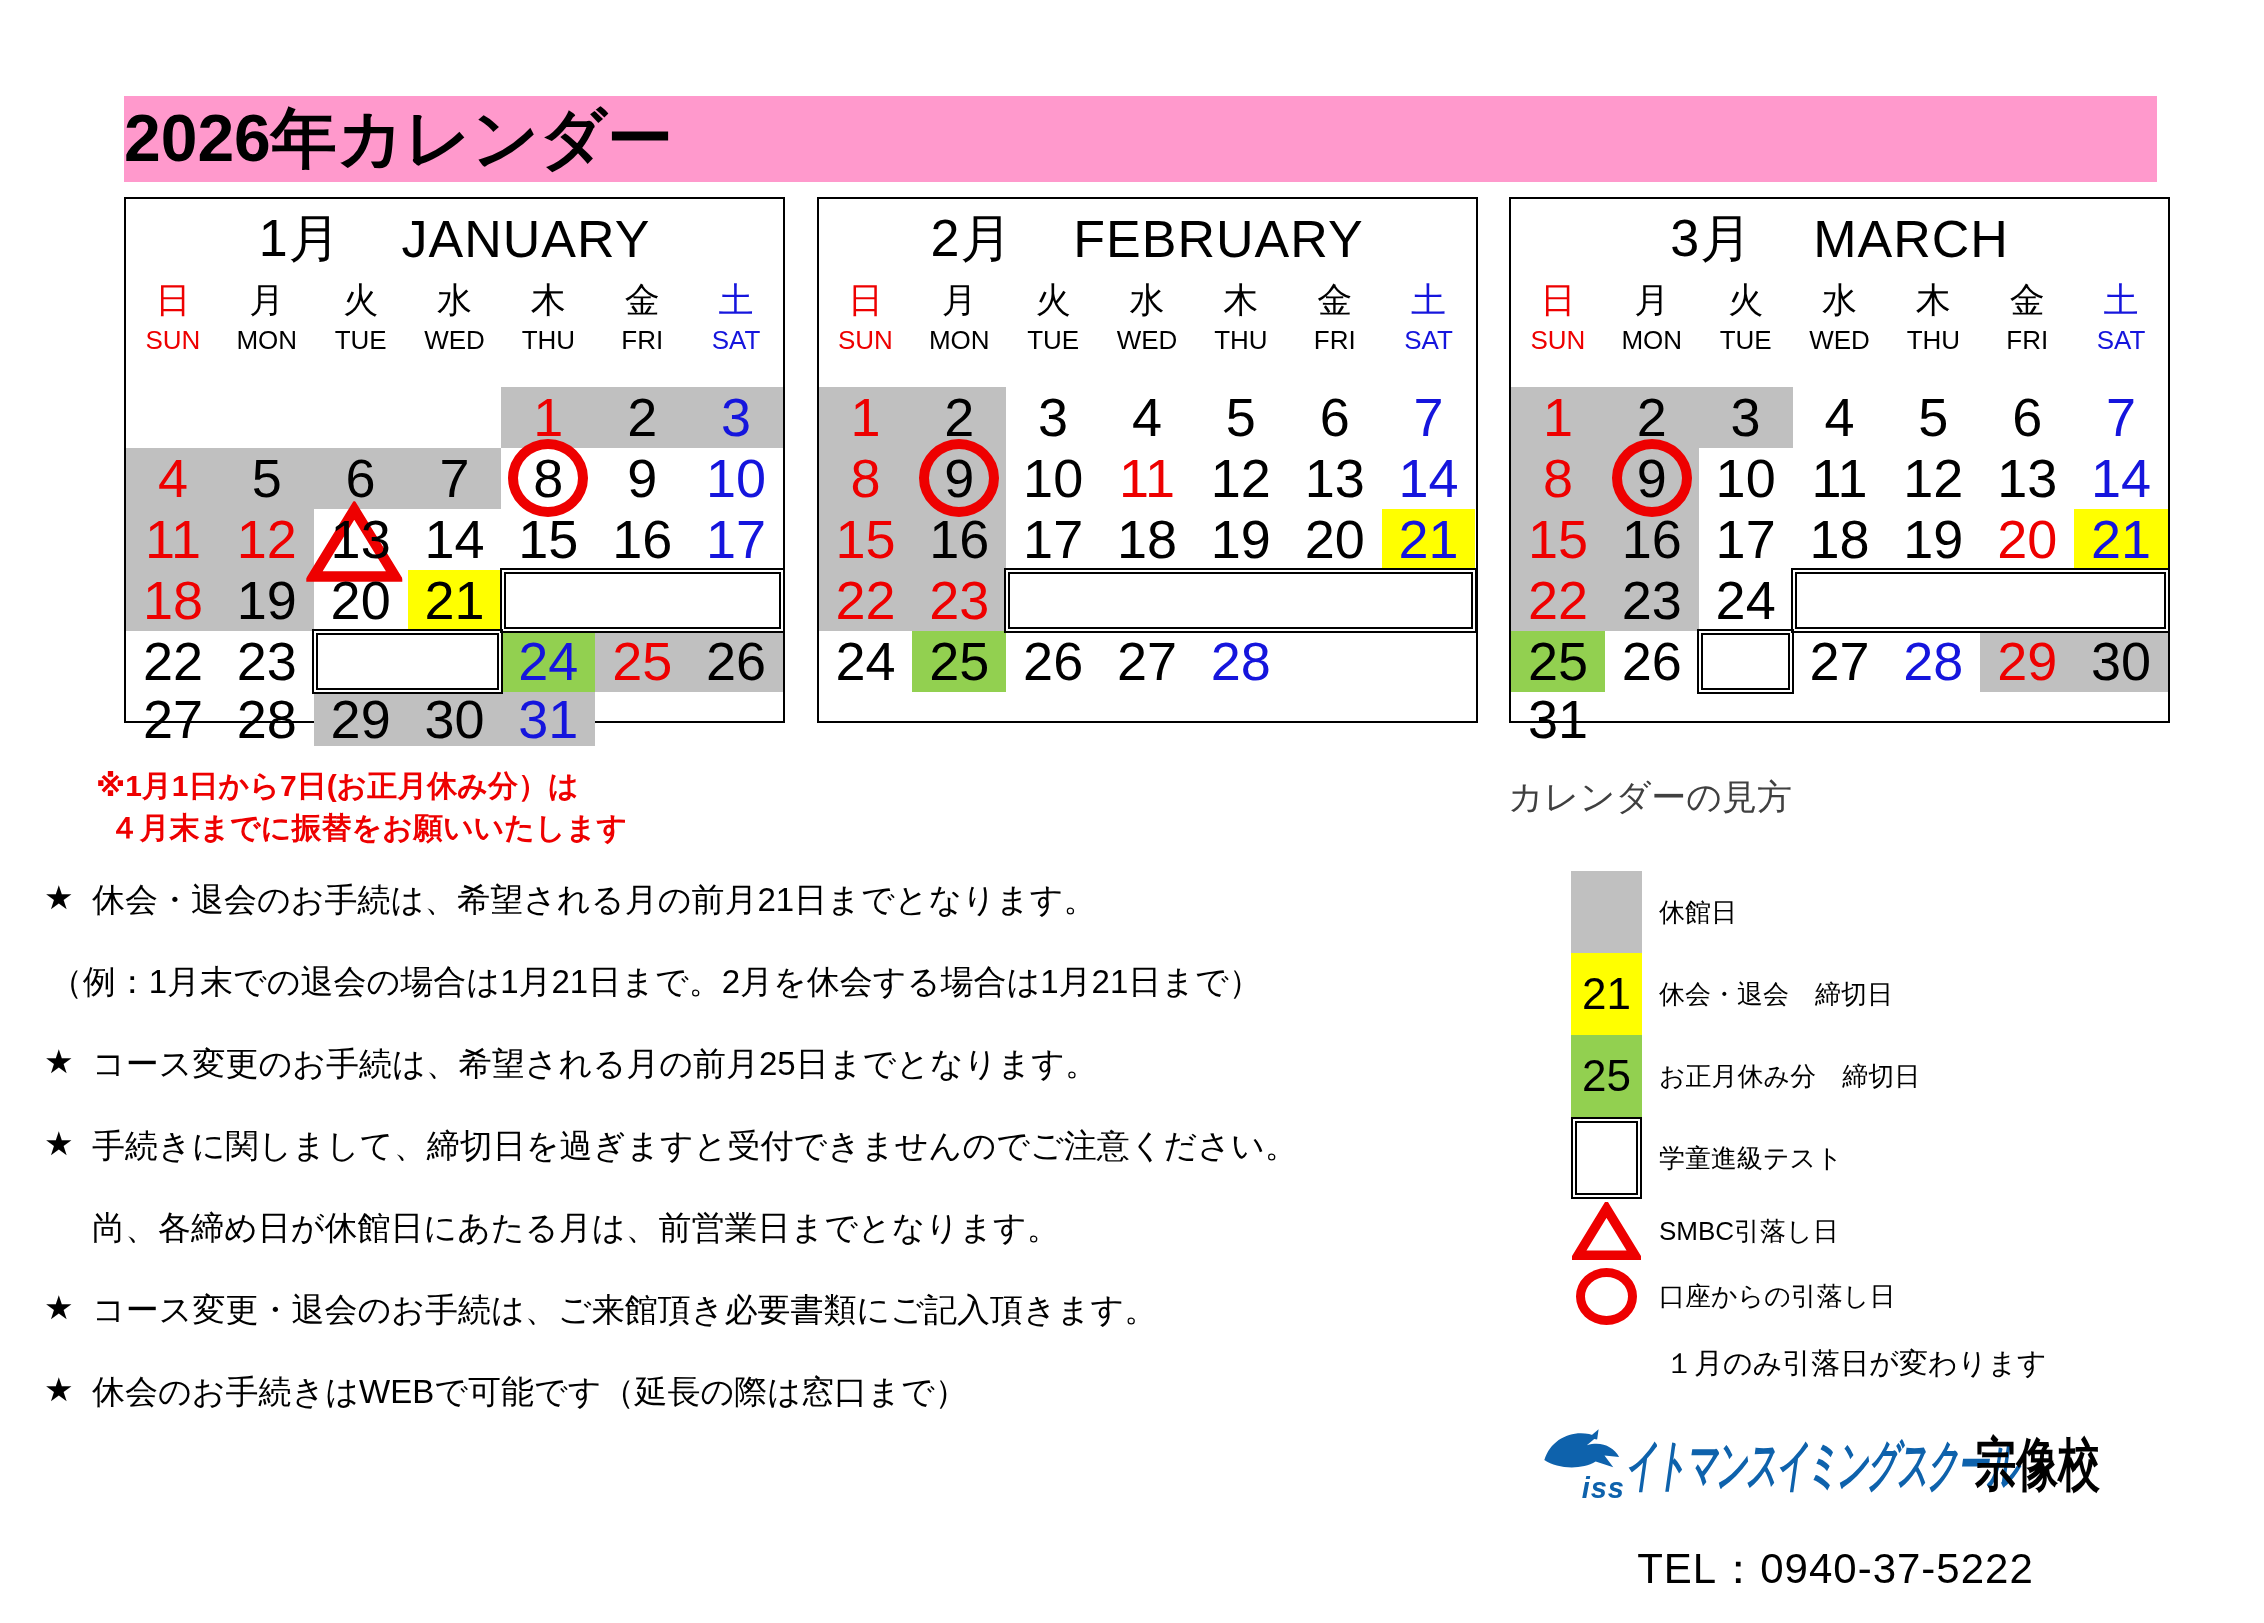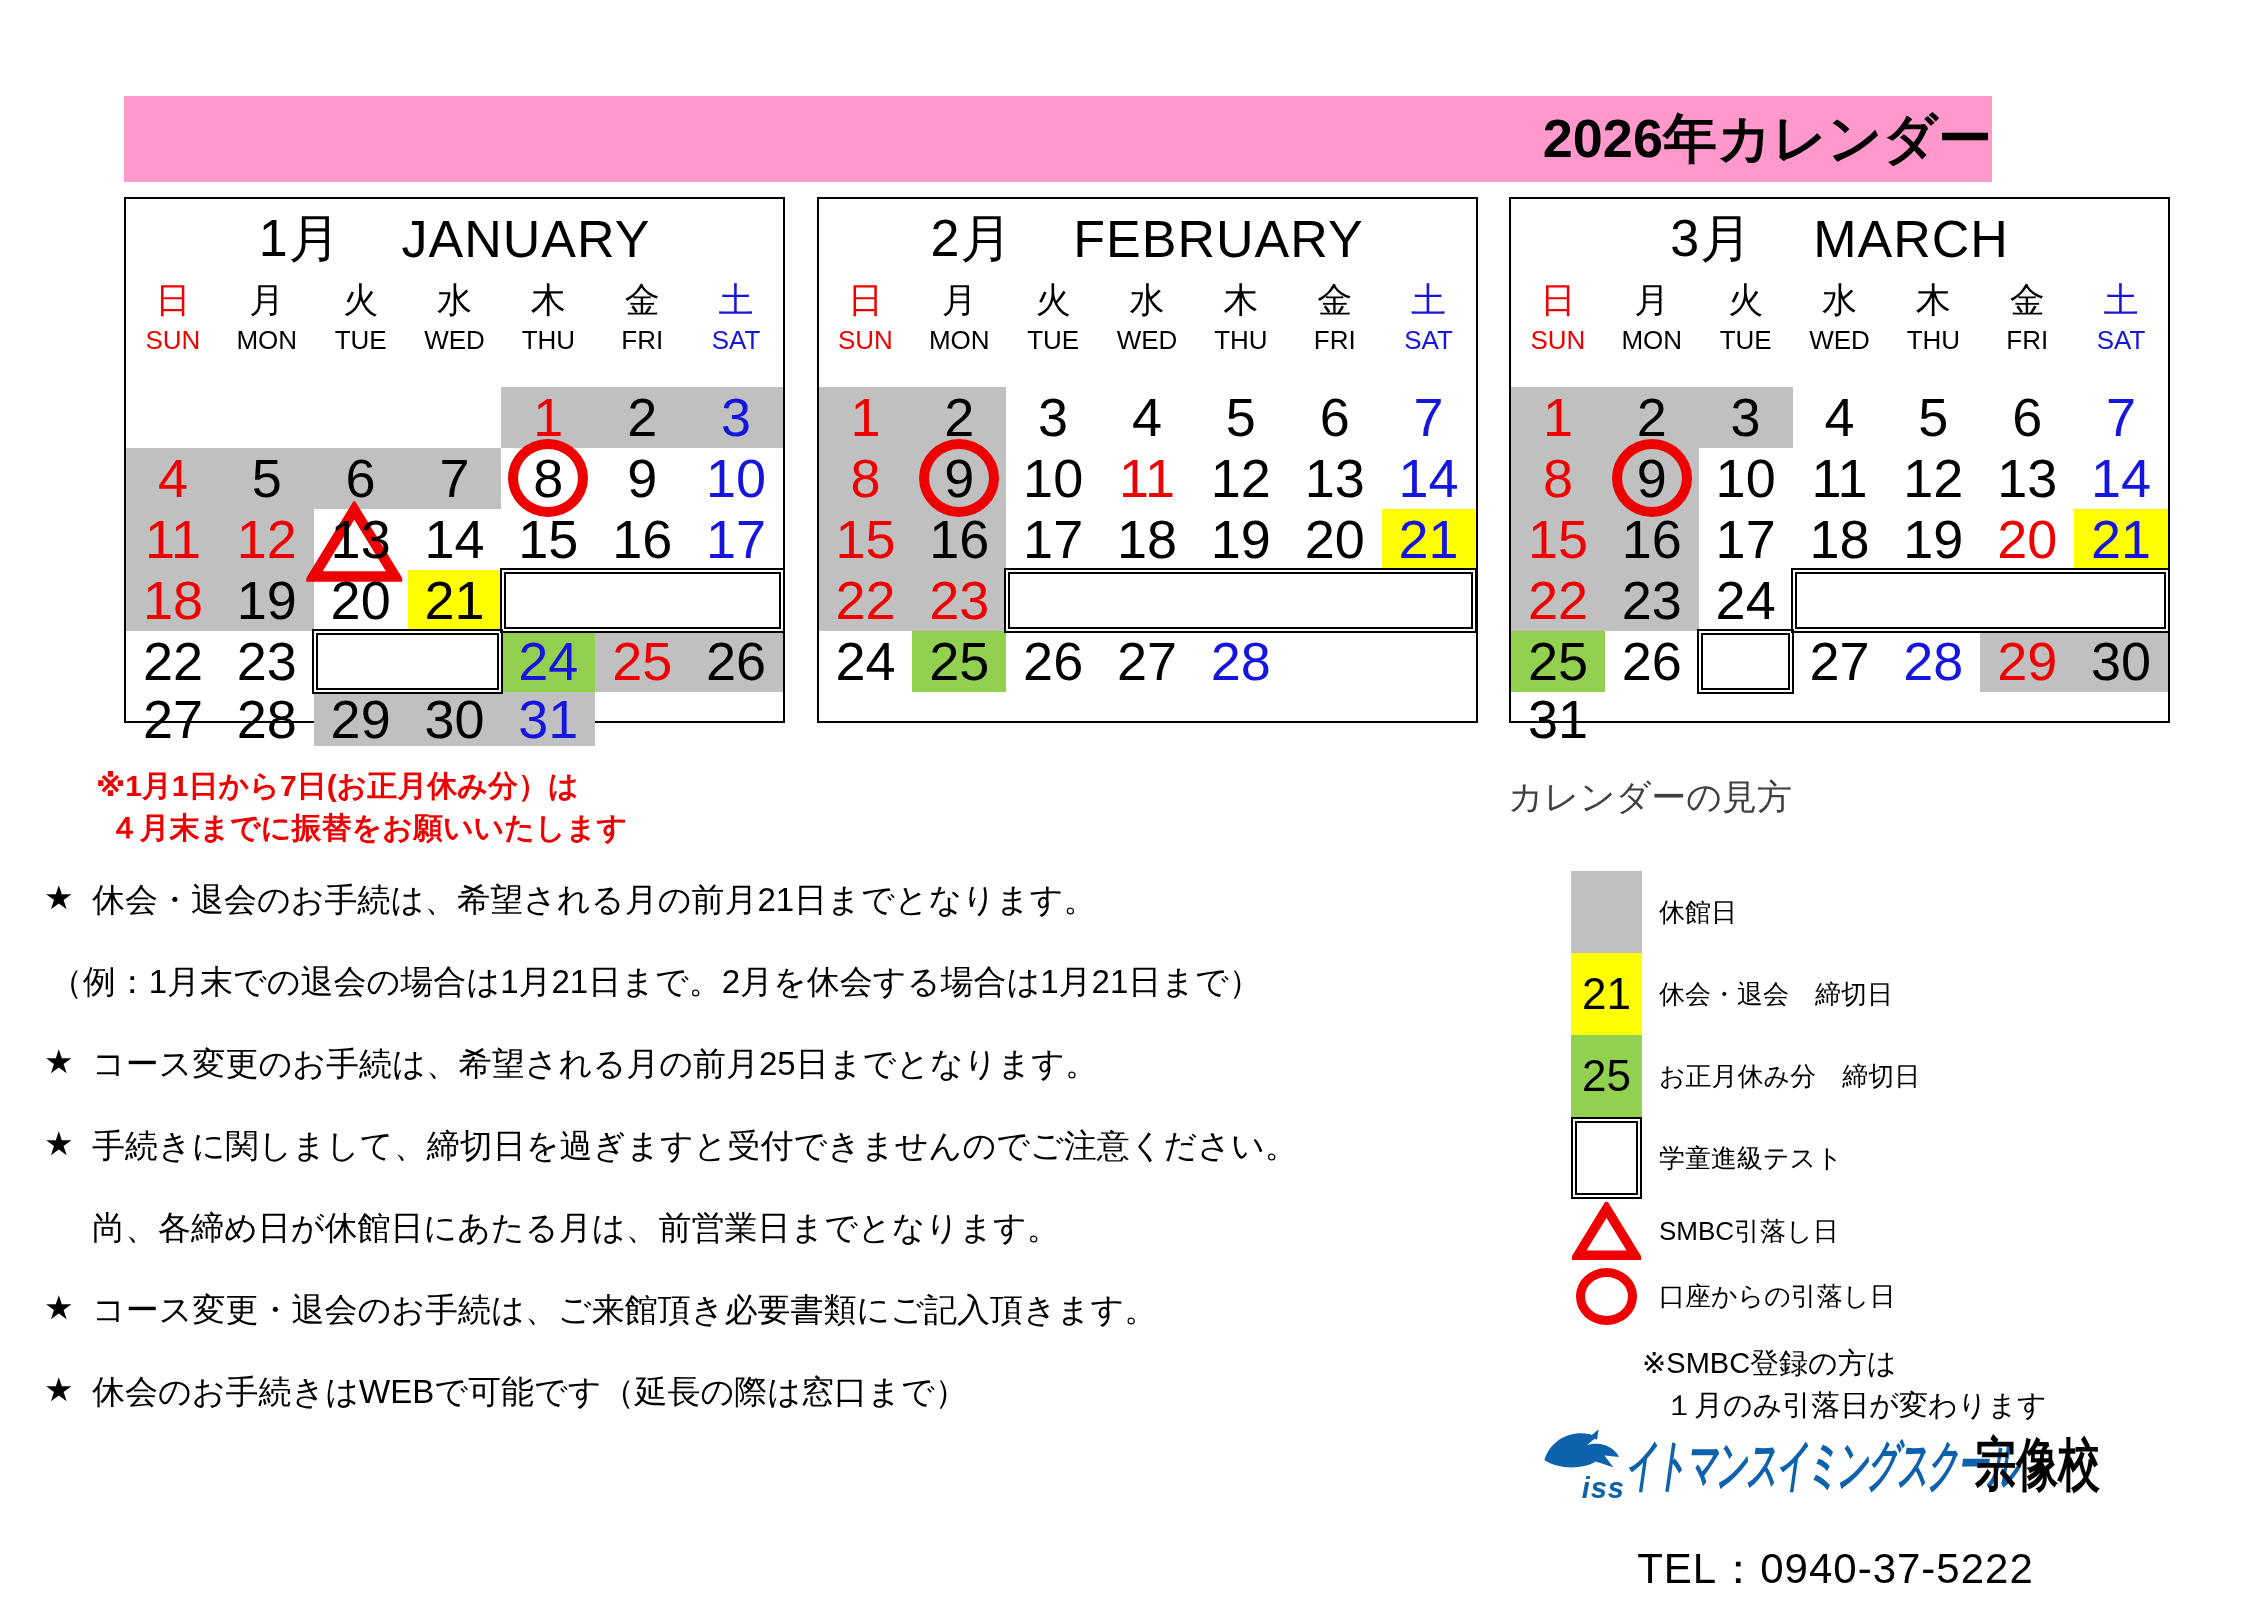--- a/index.html
+++ b/index.html
@@ -1,23 +1,23 @@
 <!DOCTYPE html>
 <html style="--gray: #c0c0c0; --yellow: #ffff00; --green: #92d050; --red: #ee0000; --blue: #1515dd; --logoblue: #0e62ac;"><head>
 <meta charset="utf-8">
 <style>
   * { box-sizing: border-box; }
   html,body { margin:0; padding:0; background:#ffffff; }
   body { font-family:"Liberation Sans","DejaVu Sans",sans-serif; }
   .page { position:relative; width:2265px; height:1623px; background:#fff; overflow:hidden; }
 
   
-  .banner { position:absolute; left:124px; top:96px; width:1868px; height:86px;
-            display:flex; align-items:center; justify-content:flex-end;
-            font-size:54px; font-weight:bold; color:#000; }
+  .banner { position:absolute; left:124px; top:96px; width:2033px; height:86px;
+            display:flex; align-items:center; justify-content:flex-start;
+            font-size:66px; font-weight:bold; color:#000; }
 
   
   .cal-row { position:absolute; left:124px; top:197px; width:2046px;
              display:flex; justify-content:space-between; }
   .cal { width:661px; height:526px; border:2.9px solid #000; background:#fff; }
   .cal-title { height:73px; margin-top:3.8px; display:flex; align-items:center; justify-content:center;
                gap:60px; font-size:52px; color:#000; letter-spacing:1px; }
   .dow { display:grid; grid-template-columns:repeat(7,1fr); text-align:center; }
   .dow-jp { font-size:35px; height:48px; line-height:48px; }
   .dow-en { font-size:26px; height:38px; line-height:32.5px; font-weight:500; }
@@ -526,21 +526,20 @@
           <span class="lg-label">SMBC引落し日</span>
         </div>
         <div class="lg-row mark-row">
           <div class="lg-mark">
             <div class="lg-ring"></div>
           </div>
           <span class="lg-label">口座からの引落し日</span>
         </div>
       </div>
     <div class="legend-note">
-      <div class="l1">※SMBC登録の方は</div>
       <div class="l2">１月のみ引落日が変わります</div>
     </div>
   </div>
 
   <div class="logo">
     <div class="logo-badge">
       <span>
         <svg width="88" height="50" viewBox="0 0 120 66">
           <path d="M10 48 C 20 16, 54 4, 82 16 L 68 28 C 88 22, 104 30, 112 44 L 92 42 L 104 58 L 80 50 C 60 62, 28 60, 10 48 Z" fill="#0e62ac"></path>
           <path d="M70 18 L 84 6 L 82 20 Z" fill="#0e62ac"></path>

